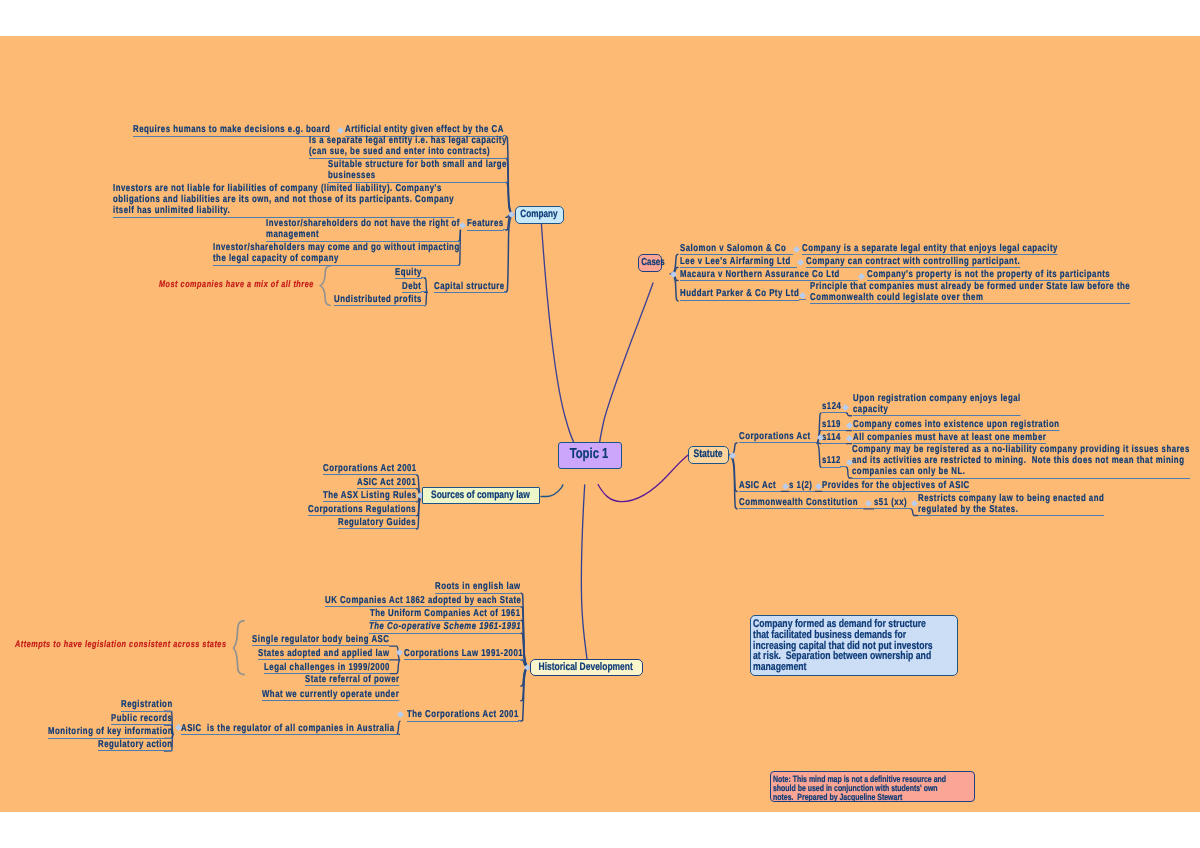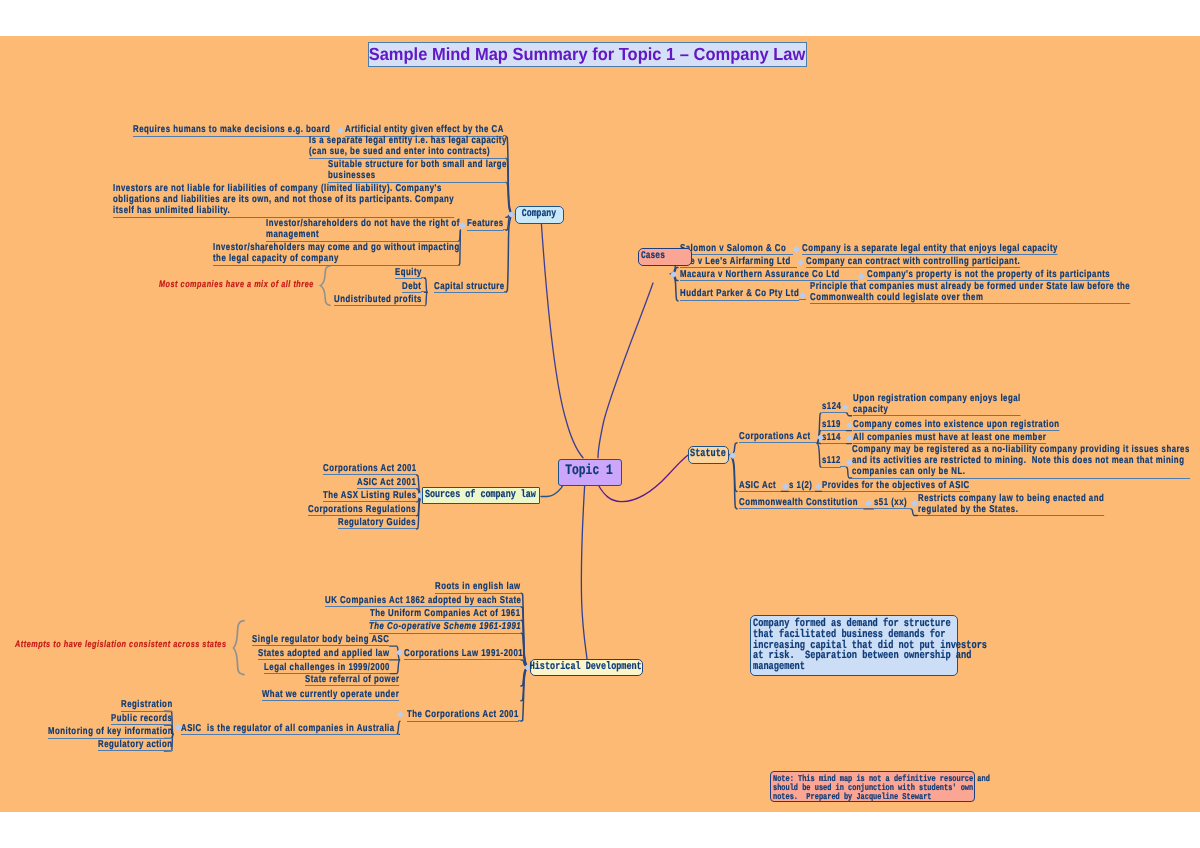--- a/index.html
+++ b/index.html
@@ -20,21 +20,21 @@
          background:#d5e0f6;border:1.5px solid #4a7cab;box-sizing:border-box;
          color:#6218c4;font-size:17.6px;font-weight:bold;text-align:center;
          line-height:22.5px;white-space:nowrap;}
   #title span{display:block;width:600px;margin-left:-82px;
               transform:scaleX(0.937);transform-origin:50% 0;}
   .fold{position:absolute;width:5px;height:5px;background:#b9cdee;
         transform:rotate(45deg);border-radius:1px;}
   .rbox{position:absolute;box-sizing:border-box;font-weight:bold;color:#0d3b78;
         -webkit-text-stroke:0.22px #0d3b78;
         font-size:10px;line-height:11px;white-space:pre;border:1.4px solid #4a7cab;
-        border-radius:5px;text-align:center;font-family:Liberation Mono, monospace;}
+        border-radius:5px;text-align:center;}
 </style>
 </head>
 <body>
 
 <div id="page">
   <div id="canvas">
     <svg id="edges" viewBox="0 36 1200 776">
         <path d="M541.4,224 C546,290 554,380 566,420 C572,442 578,452 583,457.7" fill="none" stroke="#3b3f96" stroke-width="1.3" stroke-linecap="round"></path>
         <path d="M653,283 C640,320 615,380 604,420 C600,438 598,450 598,457.7" fill="none" stroke="#3b3f96" stroke-width="1.3" stroke-linecap="round"></path>
         <path d="M541,496.5 L547,496.5 C553,496.3 557.5,492.6 561.5,487.6 L562.9,484.8" fill="none" stroke="#1d5489" stroke-width="1.4" stroke-linecap="round"></path>
@@ -202,32 +202,29 @@
         <div class="fold" style="left: 846.5px; top: 423.5px;"></div>
         <div class="fold" style="left: 782.5px; top: 448px;"></div>
         <div class="fold" style="left: 816px; top: 448px;"></div>
         <div class="fold" style="left: 865.5px; top: 465px;"></div>
         <div class="fold" style="left: 912px; top: 465px;"></div>
         <div class="fold" style="left: 417.5px; top: 457px;"></div>
         <div class="fold" style="left: 524.5px; top: 628.5px;"></div>
         <div class="fold" style="left: 397px; top: 613.5px;"></div>
         <div class="fold" style="left: 397.5px; top: 675.5px;"></div>
         <div class="fold" style="left: 175.5px; top: 688.5px;"></div>
-        <div class="rbox" style="left: 557.5px; top: 423px; width: 64px; height: 27px; background: rgb(204, 166, 251); border-color: rgb(29, 84, 137); border-width: 1.7px; border-radius: 3px; text-align: center;"><span style="font-size: 14.5px; display: block; white-space: pre; transform: scaleX(0.779); transform-origin: 50% 0px; line-height: 23.6px; width: 128px; margin-left: -33.7px;">Topic 1</span></div>
+        <div class="rbox" style="left: 557.5px; top: 406px; width: 64px; height: 27px; background: rgb(204, 166, 251); border-color: rgb(29, 84, 137); border-width: 1.7px; border-radius: 3px; text-align: center;"><span style="font-size: 14.5px; display: block; white-space: pre; transform: scaleX(0.779); transform-origin: 50% 0px; line-height: 23.6px; width: 128px; margin-left: -33.7px;">Topic 1</span></div>
         <div class="rbox" style="left: 514.7px; top: 170px; width: 49px; height: 18px; background: rgb(201, 233, 250); border-color: rgb(29, 84, 137); border-width: 1.5px; border-radius: 5px;"><span style="font-size: 10.5px; display: block; white-space: pre; transform: scaleX(0.779); transform-origin: 50% 0px; line-height: 15px; width: 98px; margin-left: -26px;">Company</span></div>
-        <div class="rbox" style="left: 637.6px; top: 212px; width: 54px; height: 18px; background: rgb(251, 166, 150); border-color: rgb(29, 63, 128); border-width: 1.5px; border-radius: 5px;"><span style="font-size: 10.2px; display: block; white-space: pre; transform: scaleX(0.779); transform-origin: 50% 0px; line-height: 15px; width: 64px; margin-left: -17.5px;">Cases</span></div>
+        <div class="rbox" style="left: 637.6px; top: 218px; width: 24px; height: 18px; background: rgb(251, 166, 150); border-color: rgb(29, 63, 128); border-width: 1.5px; border-radius: 5px;"><span style="font-size: 10.2px; display: block; white-space: pre; transform: scaleX(0.779); transform-origin: 50% 0px; line-height: 15px; width: 64px; margin-left: -17.5px;">Cases</span></div>
         <div class="rbox" style="left: 688px; top: 410px; width: 41px; height: 18px; background: rgb(252, 212, 157); border-color: rgb(29, 84, 137); border-width: 1.5px; border-radius: 5px;"><span style="font-size: 11px; display: block; white-space: pre; transform: scaleX(0.779); transform-origin: 50% 0px; line-height: 15px; width: 82px; margin-left: -22px;">Statute</span></div>
         <div class="rbox" style="left: 422.1px; top: 451.2px; width: 118.4px; height: 17.3px; background: rgb(238, 247, 202); border-color: rgb(29, 84, 137); border-width: 1.5px; border-radius: 1px;"><span style="font-size: 10.8px; display: block; white-space: pre; transform: scaleX(0.779); transform-origin: 50% 0px; line-height: 14.3px; width: 236.8px; margin-left: -60.7px;">Sources of company law</span></div>
         <div class="rbox" style="left: 530.1px; top: 623.1px; width: 112.7px; height: 17.1px; background: rgb(251, 245, 205); border-color: rgb(29, 63, 128); border-width: 1.5px; border-radius: 5px;"><span style="font-size: 10.9px; display: block; white-space: pre; transform: scaleX(0.779); transform-origin: 50% 0px; line-height: 14.1px; width: 225.4px; margin-left: -57.85px;">Historical Development</span></div>
         <div class="rbox" style="left: 749.8px; top: 579.2px; width: 208px; height: 60.6px; background: rgb(204, 221, 247); border-color: rgb(29, 84, 137); border-width: 1.5px; border-radius: 5px; padding: 3px 0px 0px 2px;"><span style="font-size: 11.13px; display: block; white-space: pre; transform: scaleX(0.779); transform-origin: 0px 0px; text-align: left; line-height: 10.7px;">Company formed as demand for structure
 that facilitated business demands for
 increasing capital that did not put investors
 at risk.  Separation between ownership and
 management</span></div>
         <div class="rbox" style="left: 769.5px; top: 735.2px; width: 205.1px; height: 30.8px; background: rgb(251, 166, 150); border-color: rgb(29, 63, 128); border-width: 1.5px; border-radius: 4px; padding: 2.5px 0px 0px 2px;"><span style="font-size: 8.94px; display: block; white-space: pre; transform: scaleX(0.779); transform-origin: 0px 0px; text-align: left; line-height: 9.3px;">Note: This mind map is not a definitive resource and
 should be used in conjunction with students' own
 notes.  Prepared by Jacqueline Stewart</span></div>
       </div>
   </div>
-  <div id="title">
-      <span>Sample Mind Map Summary for Topic 1 – Company Law</span>
-    </div>
 </div>
 
 </body></html>

